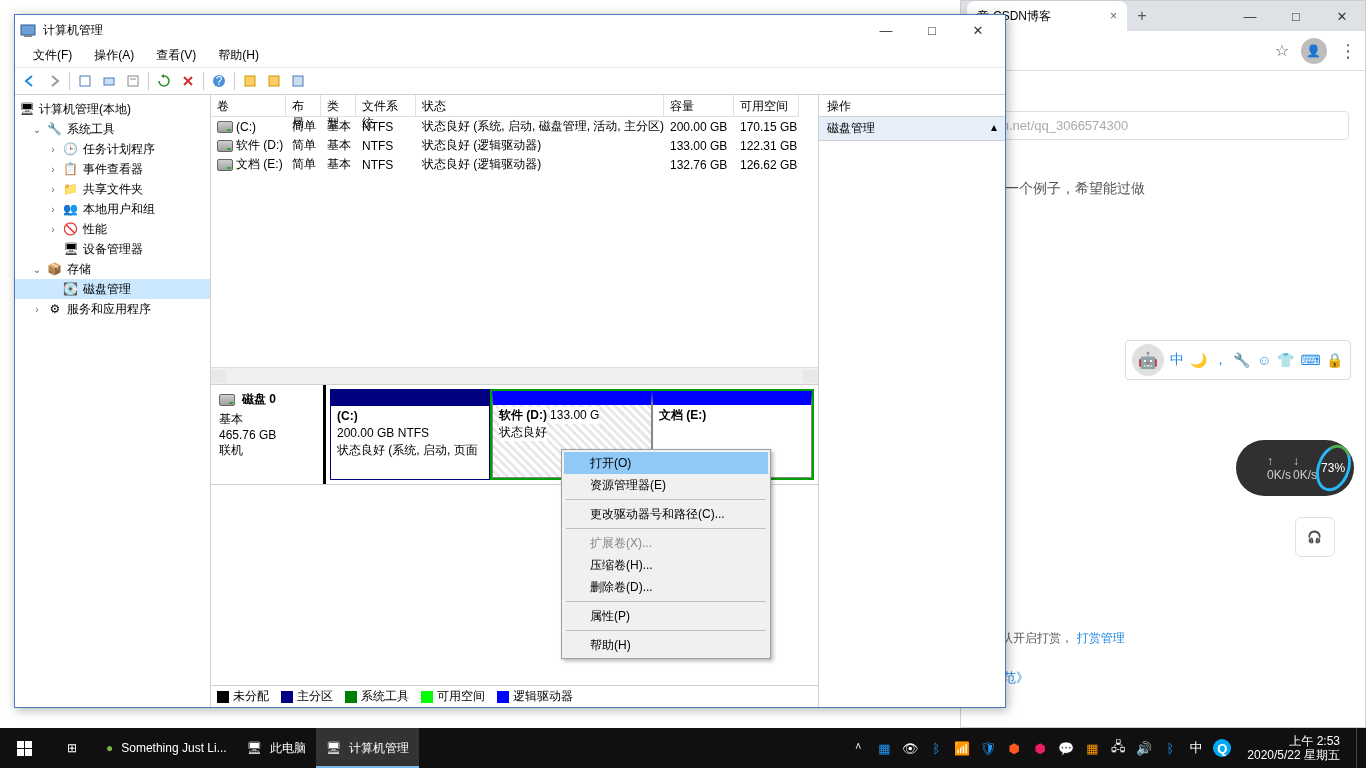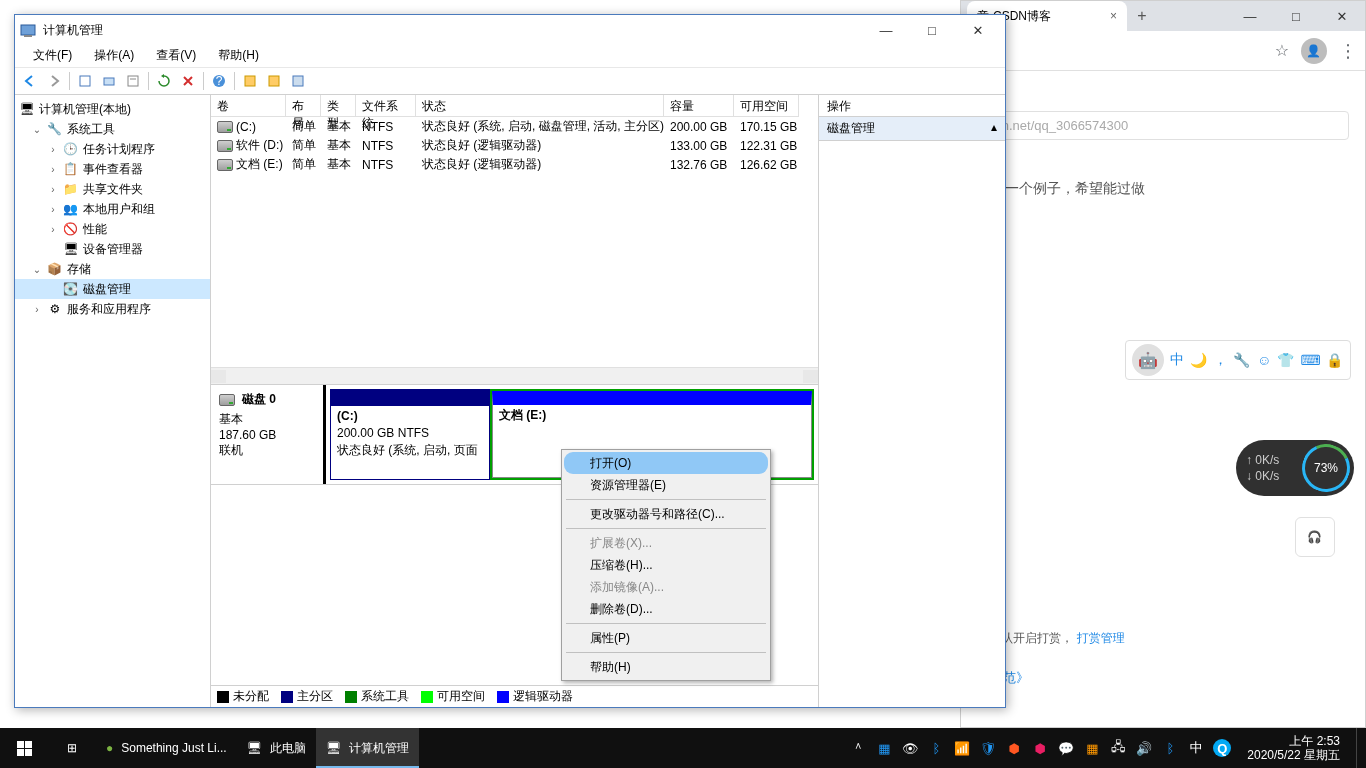--- a/index.html
+++ b/index.html
@@ -25,21 +25,21 @@
 .blog-bottom2 { position: absolute; bottom: 40px; left: 16px; color: #1e88e5; font-size: 13px; }
 .headset-btn { position: absolute; right: 30px; bottom: 170px; width: 40px; height: 40px; border: 1px solid #e0e0e0; border-radius: 6px; display: flex; align-items: center; justify-content: center; font-size: 20px; color: #555; }
 
 
 .ime-bar { position: absolute; left: 1125px; top: 340px; display: flex; align-items: center; gap: 6px; padding: 3px 6px; background: #fff; border: 1px solid #ddd; border-radius: 4px; }
 .ime-avatar { width: 32px; height: 32px; border-radius: 50%; background: #e0e0e0; display: flex; align-items: center; justify-content: center; font-size: 16px; }
 .ime-bar span { color: #1e88e5; font-size: 14px; }
 
 
 .speed-widget { position: absolute; left: 1236px; top: 440px; width: 118px; height: 56px; background: rgba(30,30,30,0.92); border-radius: 28px; display: flex; align-items: center; color: #ccc; font-size: 10px; padding-left: 10px; }
-.speed-widget .arrows { display: flex; flex-direction: column; gap: 2px; }
+.speed-widget .arrows { display: flex; flex-direction: row; gap: 2px; margin-left: 21px; }
 .speed-widget .ring { width: 48px; height: 48px; border-radius: 50%; border: 3px solid #29b6f6; border-top-color: #4caf50; display: flex; align-items: center; justify-content: center; margin-left: auto; margin-right: 4px; color: #fff; font-size: 14px; transform: rotate(20deg); }
 .speed-widget .ring span { transform: rotate(-20deg); }
 
 
 .mmc { position: absolute; left: 14px; top: 14px; width: 992px; height: 694px; background: #fff; border: 1px solid #4a7abc; box-shadow: 2px 2px 10px rgba(0,0,0,0.3); display: flex; flex-direction: column; }
 .mmc-title { height: 30px; background: #fff; display: flex; align-items: center; padding: 0 4px; }
 .mmc-title .icon { width: 18px; height: 18px; margin-right: 6px; display:inline-flex;align-items:center;justify-content:center; }
 .mmc-title .txt { flex: 1; }
 .mmc-title .winbtn { display: flex; }
 .mmc-title .winbtn div { width: 46px; height: 30px; display: flex; align-items: center; justify-content: center; color: #333; font-size: 13px; }
@@ -90,21 +90,21 @@
 .leg-box { width: 12px; height: 12px; display: inline-block; }
 
 .actions { width: 186px; display: flex; flex-direction: column; }
 .actions-title { height: 22px; border-bottom: 1px solid #d0d0d0; padding: 3px 8px; font-weight: normal; background: #fff; }
 .act-sect { background: #e5eef9; padding: 3px 8px; display: flex; justify-content: space-between; border-bottom: 1px solid #d0d0d0; }
 .act-item { padding: 4px 8px 4px 24px; display: flex; justify-content: space-between; }
 
 
 .ctx { position: absolute; left: 561px; top: 449px; width: 210px; background: #f0f0f0; border: 1px solid #a0a0a0; box-shadow: 2px 2px 4px rgba(0,0,0,0.3); padding: 2px; z-index: 100; }
 .ctx-item { height: 22px; display: flex; align-items: center; padding: 0 20px 0 26px; }
-.ctx-item.hl { background: #90c8f6; border-radius: 9px; }
+.ctx-item.hl { background: #90c8f6; }
 .ctx-item.dis { color: #888; }
 .ctx-sep { height: 1px; background: #c0c0c0; margin: 3px 2px; }
 
 
 .taskbar { position: absolute; left: 0; bottom: 0; width: 1366px; height: 40px; background: #101010; display: flex; align-items: center; color: #fff; }
 .taskbar .start { width: 48px; height: 40px; display: flex; align-items: center; justify-content: center; }
 .taskbar .tbtn2 { height: 40px; display: flex; align-items: center; padding: 0 10px; gap: 8px; }
 .taskbar .tbtn2.active { background: #333; box-shadow: inset 0 -2px 0 #76b9ed; }
 .taskbar .tray { margin-left: auto; display: flex; align-items: center; gap: 8px; padding-right: 4px; }
 .taskbar .tray .ic { width: 18px; height: 18px; display: flex; align-items: center; justify-content: center; font-size: 13px; }
@@ -360,33 +360,40 @@
         <div class="vt-scroll"></div>
       </div>
       <div class="disk-map">
         <div class="disk-row">
           <div class="disk-info">
             <div class="dname">
                 <span class="drive-ic"></span>
                 <span>磁盘 0</span>
               </div>
             <div>基本</div>
-            <div>187.60 GB</div>
+            <div>465.76 GB</div>
             <div>联机</div>
           </div>
           <div class="disk-parts">
             <div class="part system" style="width:160px">
               <div class="part-head"></div>
               <div class="part-body">
                 <div><b>(C:)</b></div>
                 <div>200.00 GB NTFS</div>
                 <div>状态良好 (系统, 启动, 页面</div>
               </div>
             </div>
             <div class="logical-wrap">
+              <div class="part sel" style="flex:1;border-top:14px solid #0000ff">
+                <div class="part-body">
+                  <div><b>软件  (D:)</b></div>
+                  <div>133.00 G</div>
+                  <div>状态良好</div>
+                </div>
+              </div>
               <div class="part" style="flex:1;border-top:14px solid #0000ff">
                 <div class="part-body">
                   <div><b>文档  (E:)</b></div>
                 </div>
               </div>
             </div>
           </div>
         </div>
         <div class="disk-blank"></div>
         <div class="legend">
@@ -425,21 +432,20 @@
 </div>
 
 <div class="ctx">
   <div class="ctx-item hl">打开(O)</div>
   <div class="ctx-item">资源管理器(E)</div>
   <div class="ctx-sep"></div>
   <div class="ctx-item">更改驱动器号和路径(C)...</div>
   <div class="ctx-sep"></div>
   <div class="ctx-item dis">扩展卷(X)...</div>
   <div class="ctx-item">压缩卷(H)...</div>
-  <div class="ctx-item dis">添加镜像(A)...</div>
   <div class="ctx-item">删除卷(D)...</div>
   <div class="ctx-sep"></div>
   <div class="ctx-item">属性(P)</div>
   <div class="ctx-sep"></div>
   <div class="ctx-item">帮助(H)</div>
 </div>
 
 <div class="taskbar">
   <div class="start">
       <div class="win-logo">

